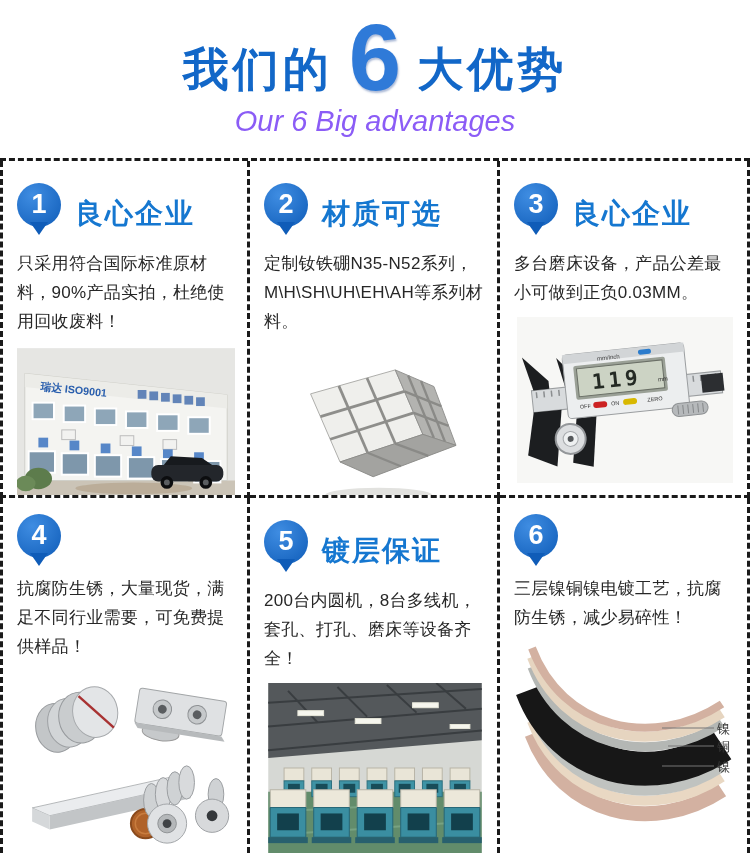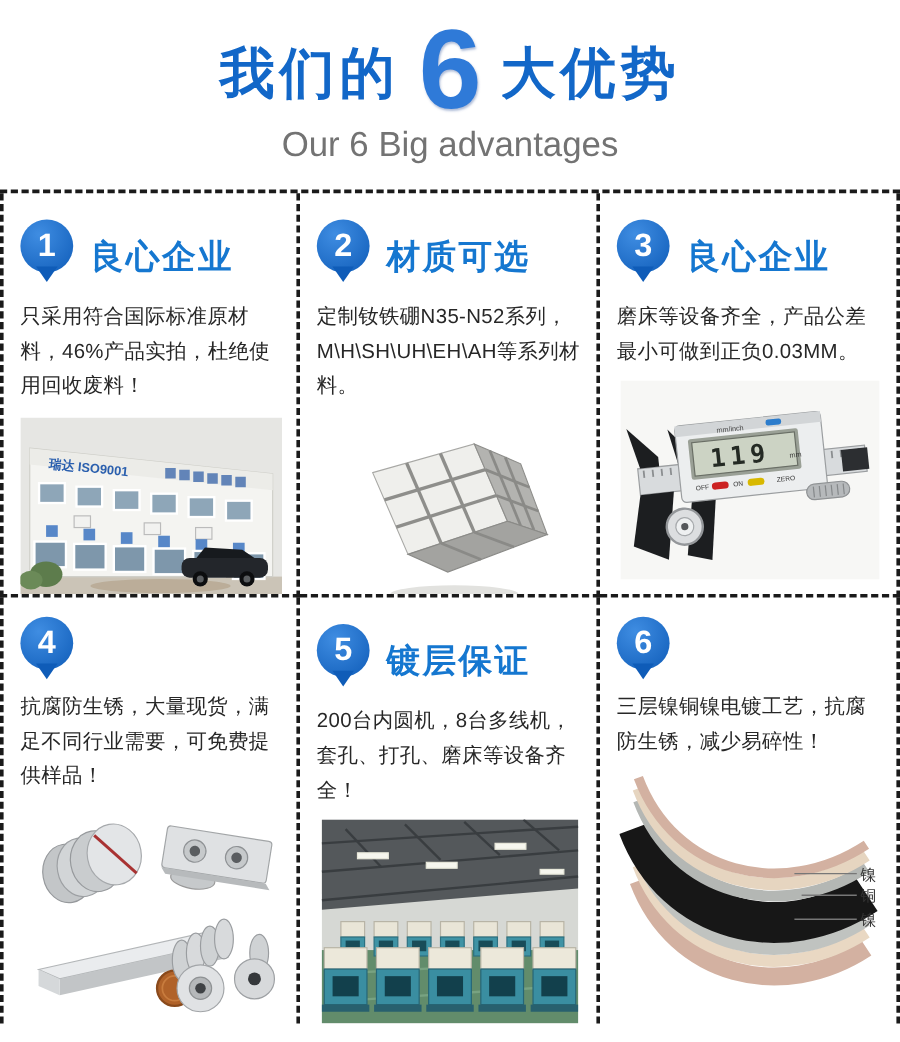--- a/index.html
+++ b/index.html
@@ -1,25 +1,25 @@
 <!DOCTYPE html>
 <html><head>
 <meta charset="utf-8">
 <style>
   * { margin:0; padding:0; box-sizing:border-box; }
   html,body { width:750px; height:868px; background:#ffffff; overflow:hidden;
               font-family:"Liberation Sans","DejaVu Sans",sans-serif; }
 
   
   .header { padding-top:24px; text-align:center; }
-  .title-row { display:flex; align-items:center; justify-content:center; gap:16px; }
+  .title-row { display:flex; align-items:flex-end; justify-content:center; gap:16px; }
   .title-cn { font-size:46px; font-weight:bold; color:#1267c8; letter-spacing:4px; }
   .title-num { font-size:94px; font-weight:bold; color:#2f7ad8;
                text-shadow:1px 2px 2px rgba(20,60,140,.35); line-height:.9; margin-top:-8px; }
-  .subtitle { margin-top:4px; font-size:29px; color:#737373; font-weight:500; }
+  .subtitle { margin-top:4px; font-size:29px; color:#8b5cf6; font-weight:500;font-style:italic; }
 
   
   .grid { margin-top:20px; display:grid; grid-template-columns:1fr 1fr 1fr;
           border-top:3px dashed #1a1a1a; }
   .cell { padding:16px 12px 0 14px; border-right:3px dashed #1a1a1a; overflow:hidden; }
   .cell.first-col { border-left:3px dashed #1a1a1a; }
   .cell.row1 { height:337px; border-bottom:3px dashed #1a1a1a; }
   .cell.row2 { height:355px; }
 
   .cell-head { display:flex; align-items:center; gap:14px; margin-bottom:16px; }
@@ -47,21 +47,21 @@
   <div class="subtitle">Our 6 Big advantages</div>
 </div>
 
 <div class="grid">
 
   <div class="cell row1 first-col">
     <div class="cell-head">
       <span class="badge">1</span>
       <span class="cell-title">良心企业</span>
     </div>
-    <div class="cell-desc">只采用符合国际标准原材料，46%产品实拍，杜绝使用回收废料！</div>
+    <div class="cell-desc">只采用符合国际标准原材料，90%产品实拍，杜绝使用回收废料！</div>
     <div class="figure">
       <svg width="224" height="160" viewBox="0 0 224 160">
         <rect width="224" height="160" fill="#e6e6e3"></rect>
         <rect y="136" width="224" height="24" fill="#cbc4b7"></rect>
         <polygon points="8,26 216,48 216,136 8,136" fill="#f4f4f1" stroke="#cfcfc9" stroke-width="1"></polygon>
         <polygon points="8,26 216,48 216,62 8,40" fill="#ecece8"></polygon>
         <text x="24" y="43" font-size="11" font-weight="bold" fill="#2a5fae" transform="rotate(6 24 43)">瑞达 ISO9001</text>
         <g fill="#4a73b0" opacity="0.85">
           <rect x="124" y="43" width="9" height="9"></rect>
             <rect x="136" y="44.5" width="9" height="9"></rect>
@@ -144,21 +144,21 @@
         </g>
       </svg>
     </div>
   </div>
 
   <div class="cell row1">
     <div class="cell-head">
       <span class="badge">3</span>
       <span class="cell-title">良心企业</span>
     </div>
-    <div class="cell-desc">磨床等设备齐全，产品公差最小可做到正负0.03MM。</div>
+    <div class="cell-desc">多台磨床设备，产品公差最小可做到正负0.03MM。</div>
     <div class="figure">
       <svg width="216" height="166" viewBox="0 0 216 166">
         <rect width="216" height="166" fill="#f7f7f5"></rect>
         <g transform="rotate(-6 108 84)">
           <rect x="16" y="64" width="190" height="22" fill="#d8dbdd" stroke="#9b9ea0"></rect>
           <line x1="20" y1="69" x2="204" y2="69" stroke="#8b8e90" stroke-width="6" stroke-dasharray="1.5,6"></line>
           <rect x="186" y="66" width="22" height="18" fill="#2c2e31"></rect>
           <polygon points="18,64 10,30 34,56 34,64" fill="#1c1e20"></polygon>
           <polygon points="50,64 44,34 62,56 62,64" fill="#1c1e20"></polygon>
           <polygon points="16,86 44,86 34,142 6,128" fill="#1c1e20"></polygon>

